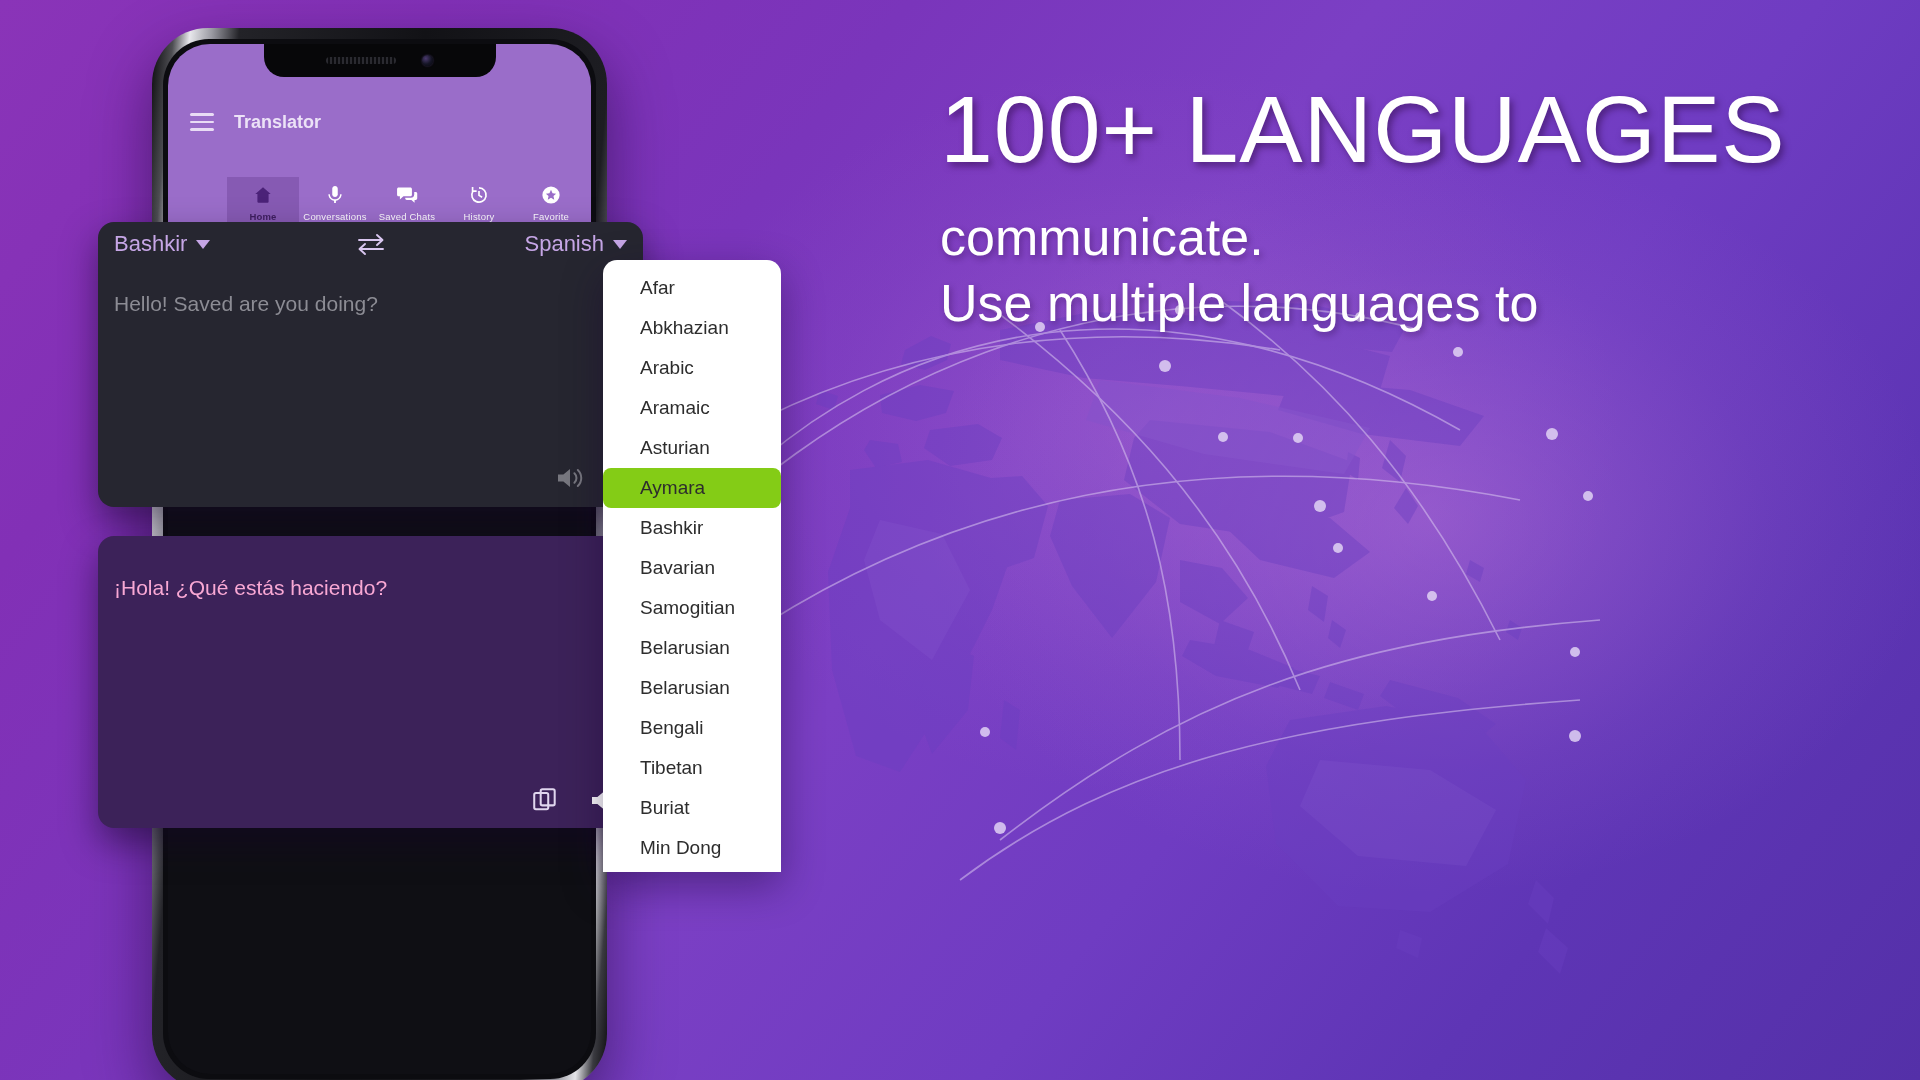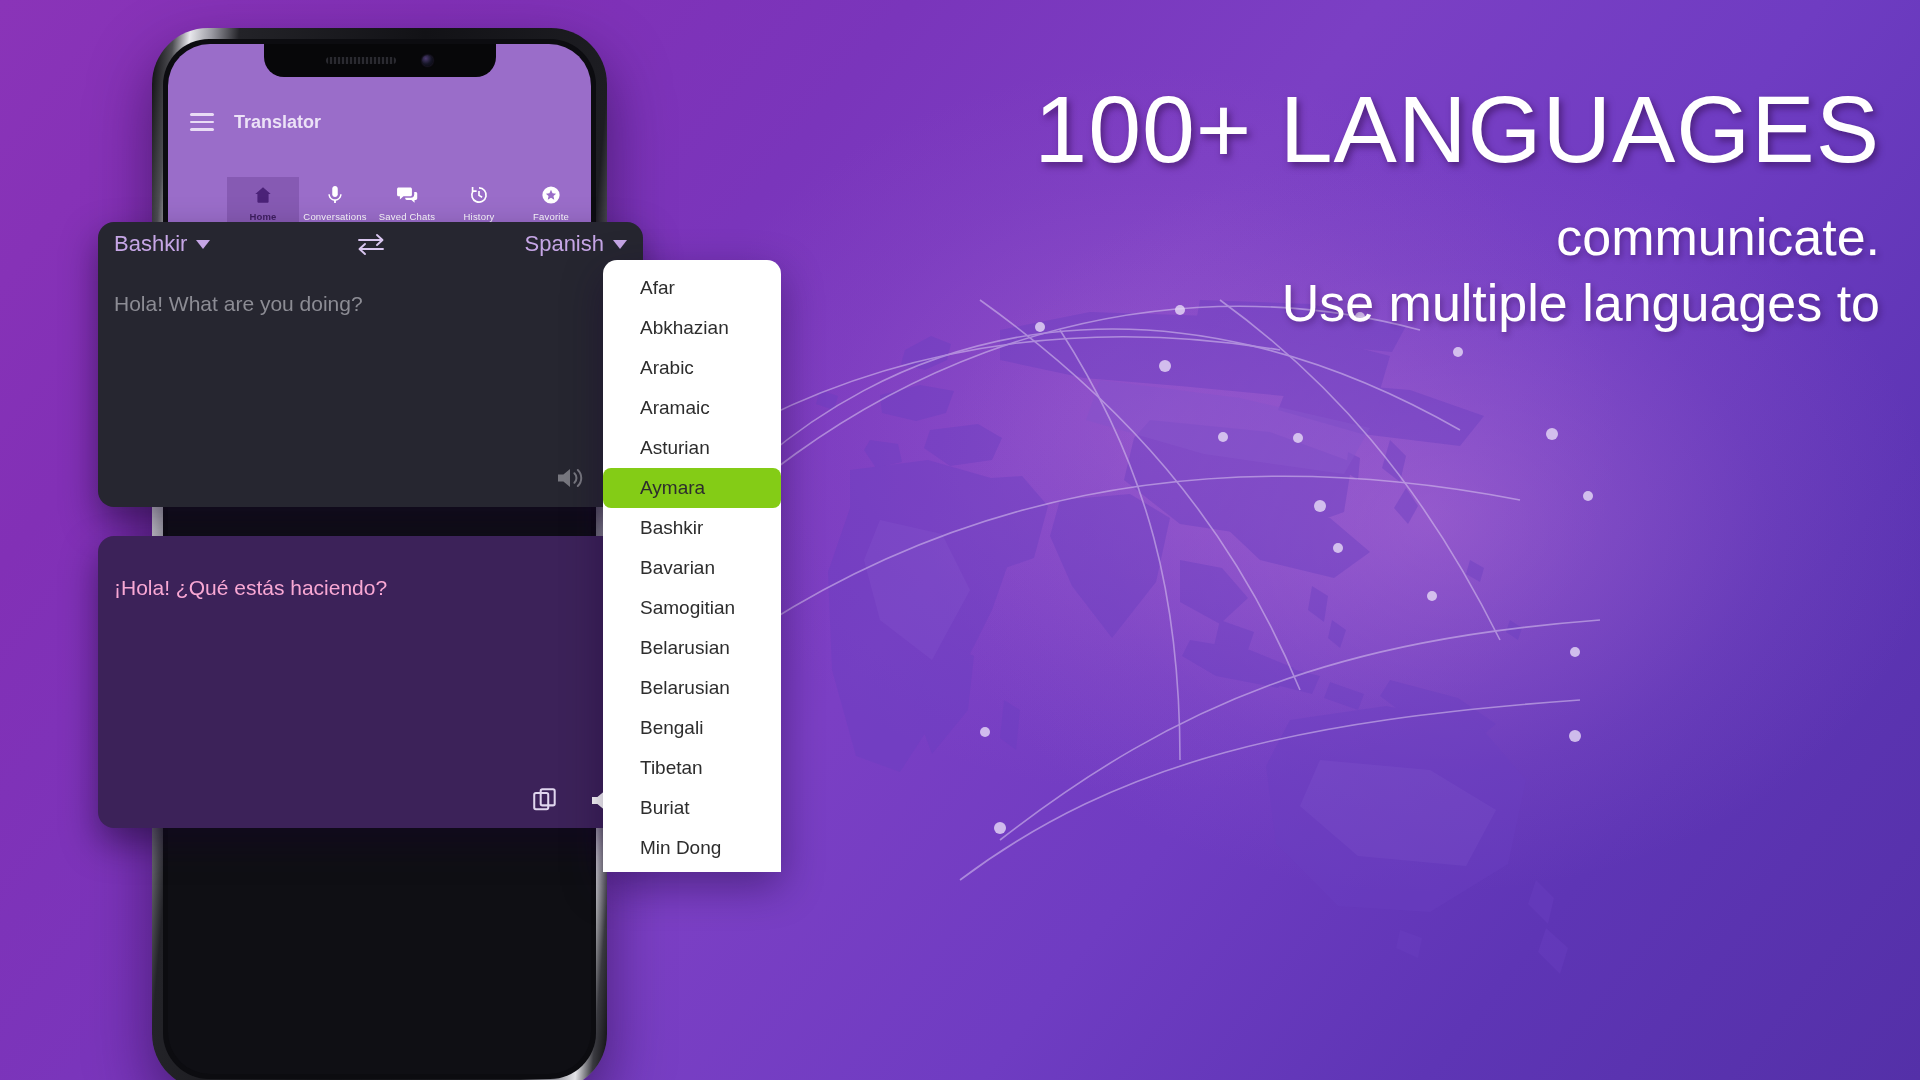--- a/index.html
+++ b/index.html
@@ -35,21 +35,21 @@
     inset: 0;
     pointer-events: none;
   }
 
   
   .promo {
     position: absolute;
     left: 940px;
     top: 80px;
     width: 940px;
-    text-align: right;
+    text-align: left;
     pointer-events: none;
   }
   .promo-title {
     font-size: 95px;
     font-weight: 400;
     letter-spacing: 1px;
     color: #ffffff;
     text-shadow: 3px 4px 7px rgba(45,10,70,0.55);
     line-height: 1.05;
     white-space: nowrap;
@@ -453,21 +453,21 @@
           <path d="M30 18H7"></path>
             <path d="M12 13l-5.5 5 5.5 5"></path>
         </svg>
       </div>
       <div class="lang-pick right">
         <span>Spanish</span>
         <span class="caret"></span>
       </div>
     </div>
     <div class="source-body">
-      <div class="placeholder-text">Hola! What are you doing?</div>
+      <div class="placeholder-text">Hello! Saved are you doing?</div>
       <div class="spk-source">
         <svg width="32" height="26" viewBox="0 0 32 26" fill="#77777f">
           <path d="M3 9.6h5.4L15 4v18l-6.6-5.6H3z"></path>
           <path d="M19.4 8.2a6.6 6.6 0 0 1 0 9.6" fill="none" stroke="#77777f" stroke-width="2" stroke-linecap="round"></path>
           <path d="M22.8 5a11 11 0 0 1 0 16" fill="none" stroke="#77777f" stroke-width="2" stroke-linecap="round"></path>
         </svg>
       </div>
     </div>
   </div>
 

